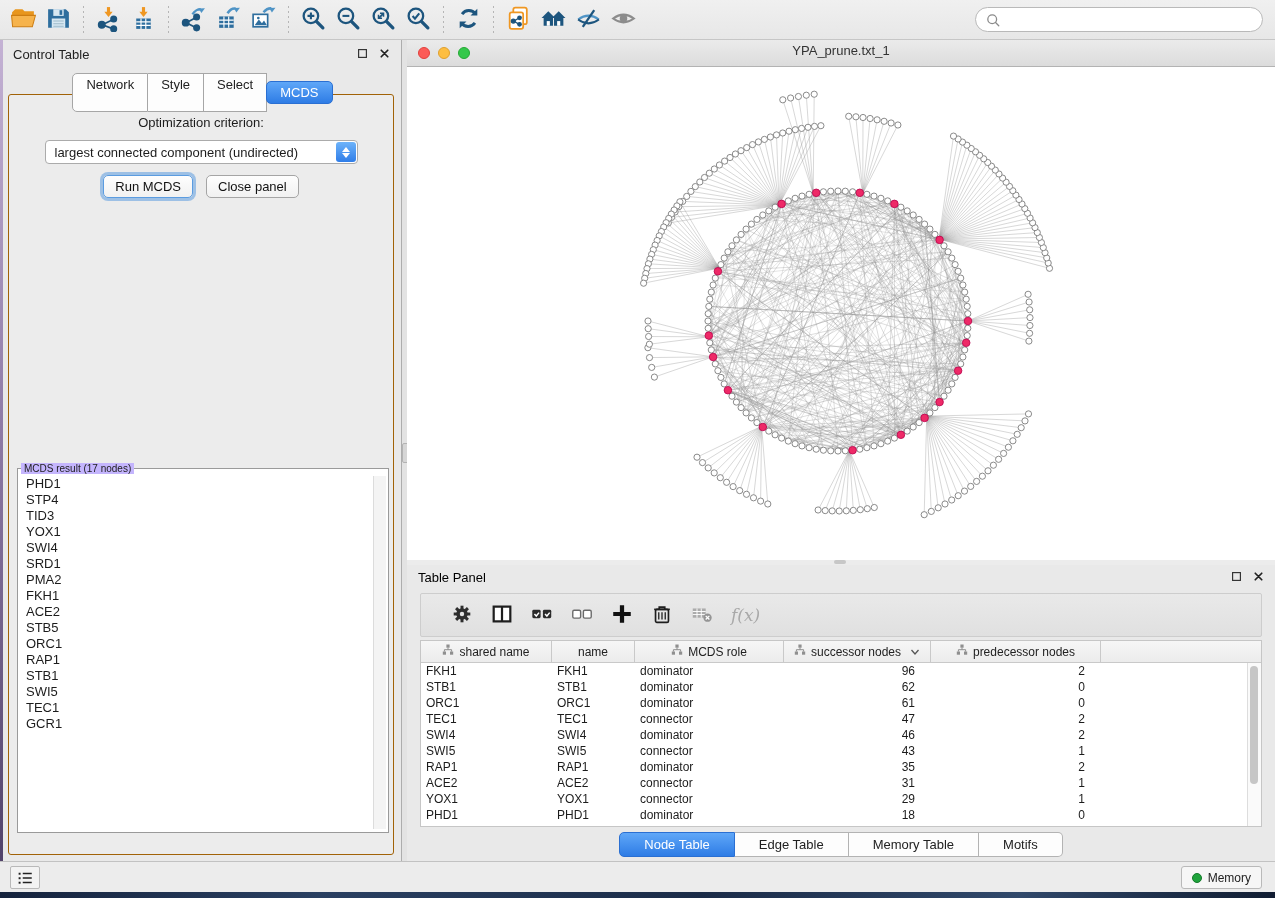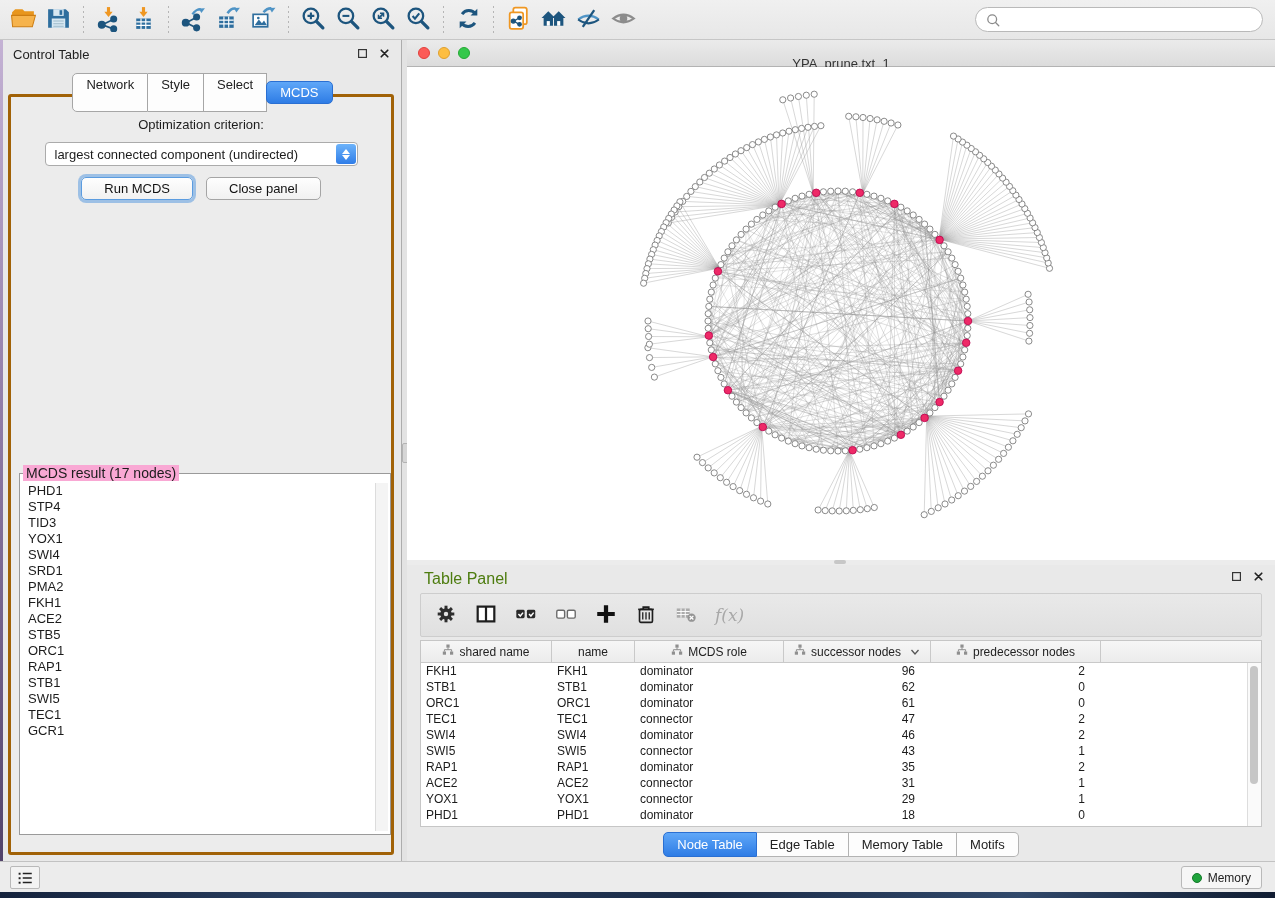--- a/index.html
+++ b/index.html
@@ -24,77 +24,77 @@
   
   .control-panel{position:absolute;left:3px;top:40px;width:398px;height:821px;background:#e9e9e9;}
   .cp-title{position:absolute;left:10px;top:7px;font-size:13px;color:#222;}
   .panel-winbtns{position:absolute;right:10px;top:7px;display:flex;gap:9px;align-items:center;}
   .panel-winbtns svg{width:13px;height:13px;}
   .cp-tabs{position:absolute;left:0;top:33px;width:100%;display:flex;justify-content:center;z-index:3;}
   .cp-tab{font-size:13px;padding:3px 13px;background:#fdfdfd;border:1px solid #a6a6a6;border-left:none;color:#222;}
   .cp-tab:first-child{border-left:1px solid #a6a6a6;border-radius:5px 0 0 5px;}
   .cp-tab:last-child{border-radius:0 5px 5px 0;}
   .cp-tab.active{background:linear-gradient(#5fa7f8,#2e7ce5);color:#fff;border:1px solid #2a6fd2;border-radius:5px;margin:8px -1px;}
-  .cp-body{position:absolute;left:5px;right:7px;top:54px;bottom:6px;border:3px solid #a16207;border-radius:3px;background:#ececec;}
+  .cp-body{position:absolute;left:5px;right:7px;top:54px;bottom:6px;border:1px solid #a16207;border-radius:3px;background:#ececec;}
   .opt-label{margin-top:20px;text-align:center;font-size:13px;}
   .dropdown{position:relative;margin:10px auto 0;width:313px;height:24px;background:#fff;border:1px solid #ababab;
             border-radius:4px;display:flex;align-items:center;font-size:13px;padding-left:9px;box-sizing:border-box;}
   .dd-stepper{position:absolute;right:1px;top:1px;width:20px;height:20px;border-radius:3px;
               background:linear-gradient(#6db3fa,#2f7de8);display:flex;flex-direction:column;align-items:center;justify-content:center;gap:1px;}
   .dd-stepper i{width:0;height:0;border-left:4px solid transparent;border-right:4px solid transparent;}
   .dd-up{border-bottom:5px solid #fff;}
   .dd-down{border-top:5px solid #fff;}
   .cp-buttons{display:flex;justify-content:center;gap:13px;margin-top:11px;}
-  .btn{font:13px "Liberation Sans",sans-serif;padding:3px 22px;background:linear-gradient(#fefefe,#f1f1f1);
+  .btn{font:13px "Liberation Sans",sans-serif;padding:3px 11px;background:linear-gradient(#fefefe,#f1f1f1);
        border:1px solid #a5a5a5;border-radius:5px;color:#111;}
   .btn.focus-ring{box-shadow:0 0 0 3px rgba(92,156,224,.55);border-color:#5b9ce0;}
   .result-box{position:absolute;left:8px;top:368px;width:370px;height:368px;margin:0;padding:0;
               border:1px solid #9a9a9a;background:#fff;}
-  .result-box legend{font-size:14px;background:#f9a8d4;padding:0 3px;margin-left:3px;}
+  .result-box legend{font-size:10px;background:#c4b5fd;padding:0 3px;margin-left:3px;}
   .result-list{position:absolute;left:3px;top:2px;right:16px;bottom:3px;overflow:hidden;font-size:13px;line-height:16px;padding-left:5px;}
   .result-scroll{position:absolute;right:2px;top:2px;bottom:3px;width:12px;background:#f4f4f4;border-left:1px solid #dcdcdc;}
   
   .vsplit{position:absolute;left:401px;top:40px;width:6px;height:821px;background:#e3e3e3;border-left:1px solid #adadad;box-sizing:border-box;}
   .vsplit .handle{position:absolute;left:0px;top:403px;width:5px;height:18px;background:#d6d6d6;border:1px solid #b3b3b3;border-radius:2px;}
   .hsplit{position:absolute;left:407px;top:560px;width:868px;height:5px;background:#ececec;}
   .hsplit .grip{position:absolute;left:427px;top:0px;width:12px;height:4px;background:#c7c7c7;border-radius:2px;}
   
   .net-window{position:absolute;left:407px;top:40px;width:868px;height:520px;background:#fff;}
   .net-titlebar{position:absolute;left:0;top:0;width:100%;height:27px;background:linear-gradient(#ebebeb,#dcdcdc);
                 border-bottom:1px solid #b3b3b3;box-sizing:border-box;}
-  .net-title{position:absolute;left:0;right:0;top:16px;text-align:center;font-size:13px;color:#333;}
+  .net-title{position:absolute;left:0;right:0;top:3px;text-align:center;font-size:13px;color:#333;}
   .lights{position:absolute;left:11px;top:7px;display:flex;gap:8px;}
   .light{width:12px;height:12px;border-radius:50%;box-sizing:border-box;}
   .light.red{background:#fc5b57;border:1px solid #e2403c;}
   .light.yellow{background:#fdbe41;border:1px solid #e0a02e;}
   .light.green{background:#34c84a;border:1px solid #24a834;}
   .net-canvas{position:absolute;left:0;top:27px;width:868px;height:492px;background:#fff;}
   .net-canvas svg{width:868px;height:492px;display:block;}
   
   .table-panel{position:absolute;left:407px;top:565px;width:868px;height:296px;background:#e9e9e9;}
-  .tp-title{position:absolute;left:11px;top:5px;font-size:16px;color:#4d7c0f;margin-left:6px;}
+  .tp-title{position:absolute;left:11px;top:5px;font-size:13px;color:#000000;}
   .tp-toolbar{position:absolute;left:13px;right:13px;top:28px;height:44px;background:linear-gradient(#e9e9e9,#e0e0e0);
-              border:1px solid #cdcdcd;border-radius:2px;display:flex;align-items:center;padding-left:12px;gap:14px;box-sizing:border-box;}
+              border:1px solid #cdcdcd;border-radius:2px;display:flex;align-items:center;padding-left:28px;gap:14px;box-sizing:border-box;}
   .tp-tool{width:26px;height:26px;display:flex;align-items:center;justify-content:center;background:none;border:none;padding:0;}
   .tp-tool svg{width:24px;height:24px;}
   .tp-fx{font:italic 17px "DejaVu Serif","Liberation Serif",serif;color:#a8a8a8;padding:0 2px;}
   .tp-table{position:absolute;left:13px;right:13px;top:75px;height:187px;background:#fff;border:1px solid #c6c6c6;
             box-sizing:border-box;overflow:hidden;}
   .tp-header{display:flex;height:22px;background:linear-gradient(#f6f6f6,#ececec);border-bottom:1px solid #c9c9c9;box-sizing:border-box;}
   .th{display:flex;align-items:center;font-size:12px;color:#222;border-right:1px solid #c9c9c9;box-sizing:border-box;
       padding:0 4px;gap:5px;justify-content:center;position:relative;}
   .th svg.tree{width:12px;height:12px;flex:0 0 auto;}
   .th svg.sort{width:10px;height:8px;margin-left:4px;}
   .tr{display:flex;height:16px;align-items:center;font-size:12px;}
   .td{box-sizing:border-box;padding:0 5px;white-space:nowrap;overflow:hidden;}
   .td.num{text-align:right;padding-right:16px;}
   .tp-scroll{position:absolute;right:0;top:22px;bottom:0;width:13px;background:#fafafa;border-left:1px solid #ddd;}
   .tp-scroll .thumb{position:absolute;left:2px;top:3px;width:8px;height:118px;background:#c6c6c6;border-radius:4px;}
   .tp-tabs{position:absolute;left:0;right:0;top:267px;display:flex;justify-content:center;}
-  .tp-tab{font-size:13px;padding:4px 13px;background:#fdfdfd;border:1px solid #b3b3b3;border-left:none;color:#222;}
+  .tp-tab{font-size:13px;padding:4px 24px;background:#fdfdfd;border:1px solid #b3b3b3;border-left:none;color:#222;}
   .tp-tab:first-child{border-left:1px solid #b3b3b3;border-radius:5px 0 0 5px;}
   .tp-tab:last-child{border-radius:0 5px 5px 0;}
   .tp-tab.active{background:linear-gradient(#5fa7f8,#2e7ce5);color:#fff;border-color:#2a6fd2;}
   
   .status-bar{position:absolute;left:0;top:861px;width:1275px;height:31px;background:#ececec;border-top:1px solid #c2c2c2;box-sizing:border-box;}
   .list-btn{position:absolute;left:10px;top:4px;width:30px;height:23px;background:#f3f3f3;border:1px solid #b9b9b9;
             border-radius:2px;display:flex;align-items:center;justify-content:center;padding:0;}
   .list-btn svg{width:18px;height:18px;}
   .memory-btn{position:absolute;right:13px;top:4px;height:23px;background:#f6f6f6;border:1px solid #b9b9b9;border-radius:3px;
               display:flex;align-items:center;gap:6px;padding:0 10px;font:12px "Liberation Sans",sans-serif;color:#222;}

